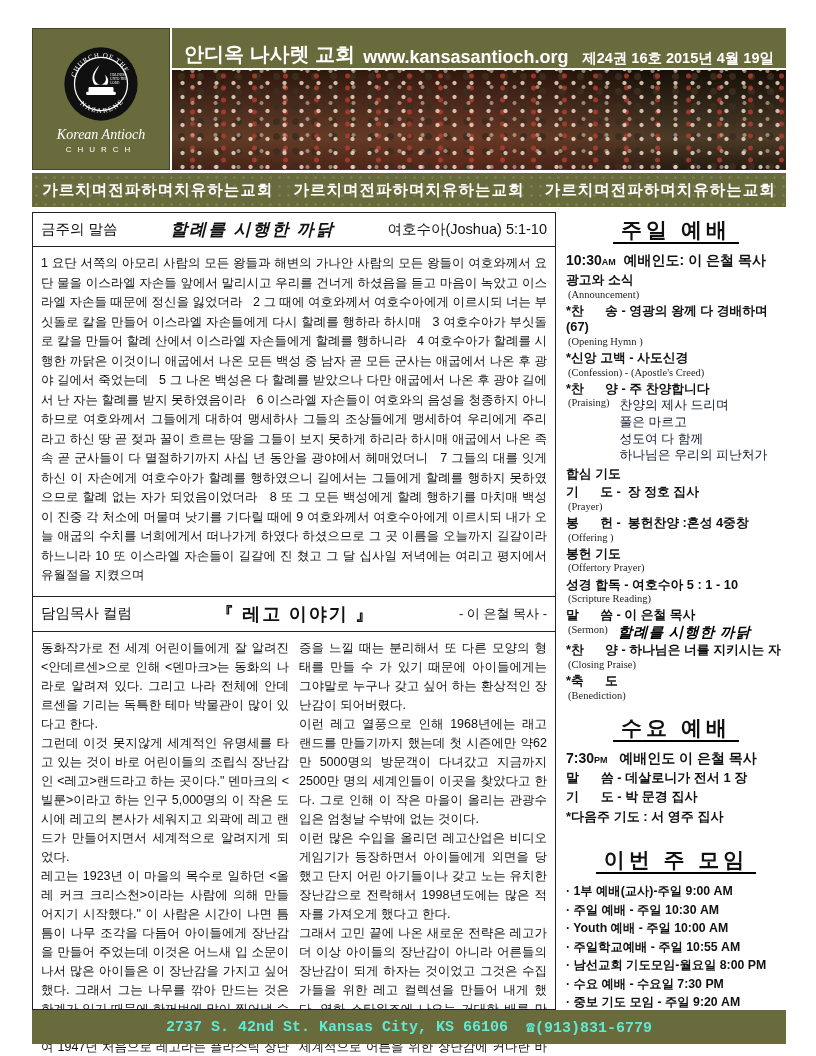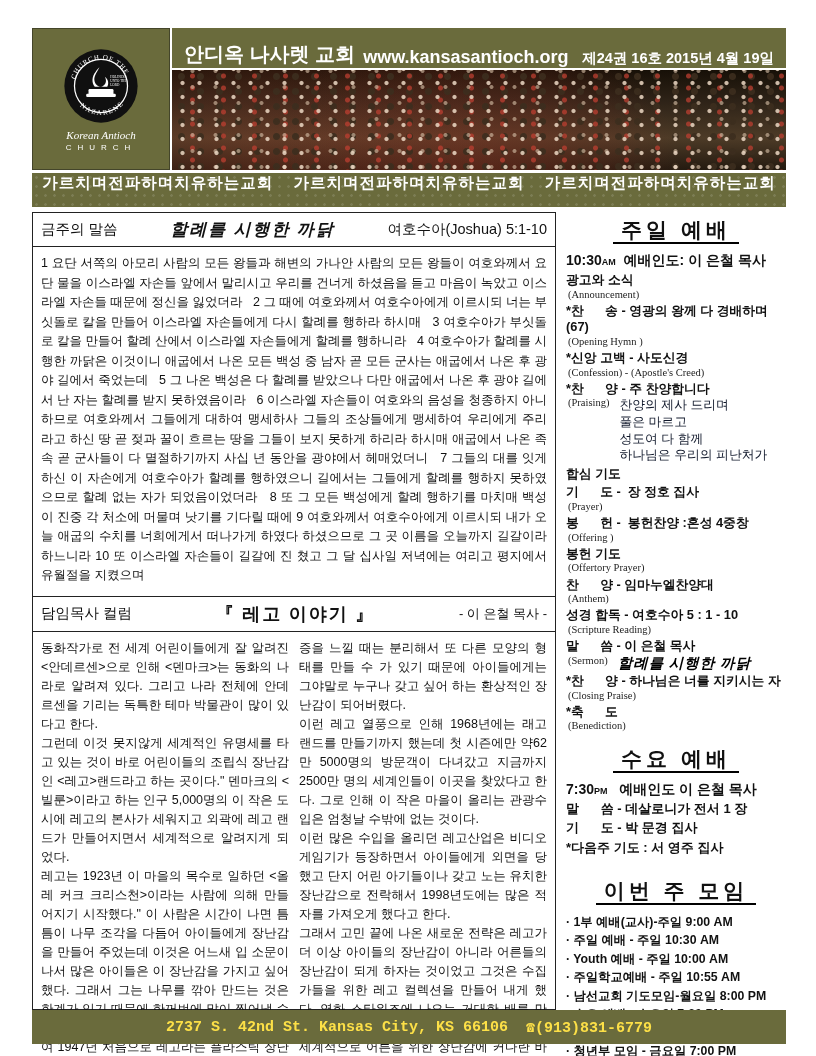--- a/index.html
+++ b/index.html
@@ -12,21 +12,21 @@
     color:#111;
   }
   
   .header { display:flex; height:142px; gap:2px; }
   .logo-box {
     width:138px; background:#6a6b3c; border:1px solid #44452a;
     display:flex; flex-direction:column; align-items:center; justify-content:center;
     color:#fff; flex-shrink:0;
   }
   .logo-box svg { width:78px; height:78px; }
-  .logo-name { font-family:"Liberation Serif","DejaVu Serif",serif; font-style:italic; font-size:11px; margin-top:4px; }
+  .logo-name { font-family:"Liberation Serif","DejaVu Serif",serif; font-style:italic; font-size:14px; margin-top:4px; }
   .logo-sub { font-size:8px; letter-spacing:6px; margin-top:2px; }
   .header-right { flex:1; display:flex; flex-direction:column; gap:2px; min-width:0; }
   .title-bar {
     height:40px; background:#6a6b3c; color:#fff;
     display:flex; align-items:flex-end; padding:0 12px; gap:8px;
   }
   .church-name { font-size:20px; font-weight:bold; white-space:nowrap; }
   .website { font-size:18px; font-weight:bold; white-space:nowrap; }
   .issue { margin-left:auto; font-size:14.5px; font-weight:bold; white-space:nowrap; }
   .photo {
@@ -42,21 +42,21 @@
       radial-gradient(circle, rgba(236,216,196,.85) 1.6px, transparent 2.6px),
       radial-gradient(circle, rgba(205,182,158,.65) 1.5px, transparent 2.5px),
       radial-gradient(circle, rgba(188,62,48,.75) 2px, transparent 3px),
       radial-gradient(circle, rgba(60,45,30,.9) 3px, transparent 4px);
     background-size:17px 14px, 23px 16px, 31px 12px, 19px 15px;
     background-position:2px 34px, 9px 41px, 5px 84px, 0 44px;
   }
   
   .banner {
     margin-top:3px; height:34px; background:#6a6b3c;
-    display:flex; justify-content:space-around;
+    display:flex; align-items:center; justify-content:space-around;
     color:#fff; font-weight:bold; font-size:15.5px; letter-spacing:1px;
     background-image:radial-gradient(circle, rgba(255,255,255,.12) 1px, transparent 1.6px);
     background-size:9px 9px;
   }
   
   .main { margin-top:5px; display:flex; gap:8px; flex:1; min-height:0; }
   .left-col { width:524px; border:1px solid #222; display:flex; flex-direction:column; flex-shrink:0; }
   .sec-head {
     display:flex; align-items:center; gap:6px;
     padding:5px 8px; border-bottom:1px solid #222;
@@ -95,21 +95,21 @@
   }
   .extra-lines { font-family:"Liberation Sans",sans-serif; font-weight:normal; font-size:12.8px; color:#0f172a; line-height:1.3; }
   .sermon-script {
     font-family:"Liberation Serif","DejaVu Serif",serif; font-weight:bold; font-style:italic;
     font-size:14.5px; letter-spacing:1px; color:#000; align-self:center;
   }
   .wed-line { font-weight:bold; font-size:13px; line-height:1.5; white-space:pre-wrap; }
   .meeting-item { font-weight:bold; font-size:12.3px; line-height:1.5; white-space:pre-wrap; }
   
   .footer {
-    margin-top:auto; height:34px; background:#6a6b3c; color:#fde047;
+    margin-top:auto; height:34px; background:#6a6b3c; color:#5eead4;
     display:flex; align-items:center; justify-content:center; gap:18px;
     font-family:"Liberation Mono","DejaVu Sans Mono",monospace;
     font-weight:bold; font-size:15px;
   }
 </style>
 </head>
 <body>
 
 <div class="header">
   <div class="logo-box">
@@ -221,24 +221,20 @@
     </div>
     <div class="w-item">
       <div class="ko-line">봉      헌 -  봉헌찬양 :혼성 4중창</div>
       <div class="en-line">(Offering )</div>
     </div>
     <div class="w-item">
       <div class="ko-line">봉헌 기도</div>
       <div class="en-line">(Offertory Prayer)</div>
     </div>
     <div class="w-item">
-      <div class="ko-line">찬      양 - 임마누엘찬양대</div>
-      <div class="en-line">(Anthem)</div>
-    </div>
-    <div class="w-item">
       <div class="ko-line">성경 합독 - 여호수아 5 : 1 - 10</div>
       <div class="en-line">(Scripture Reading)</div>
     </div>
     <div class="w-item">
       <div class="ko-line">말      씀 - 이 은철 목사</div>
       <div class="en-line">
         <span>(Sermon)</span>
         <span class="sermon-script">할례를 시행한 까닭</span>
       </div>
     </div>

